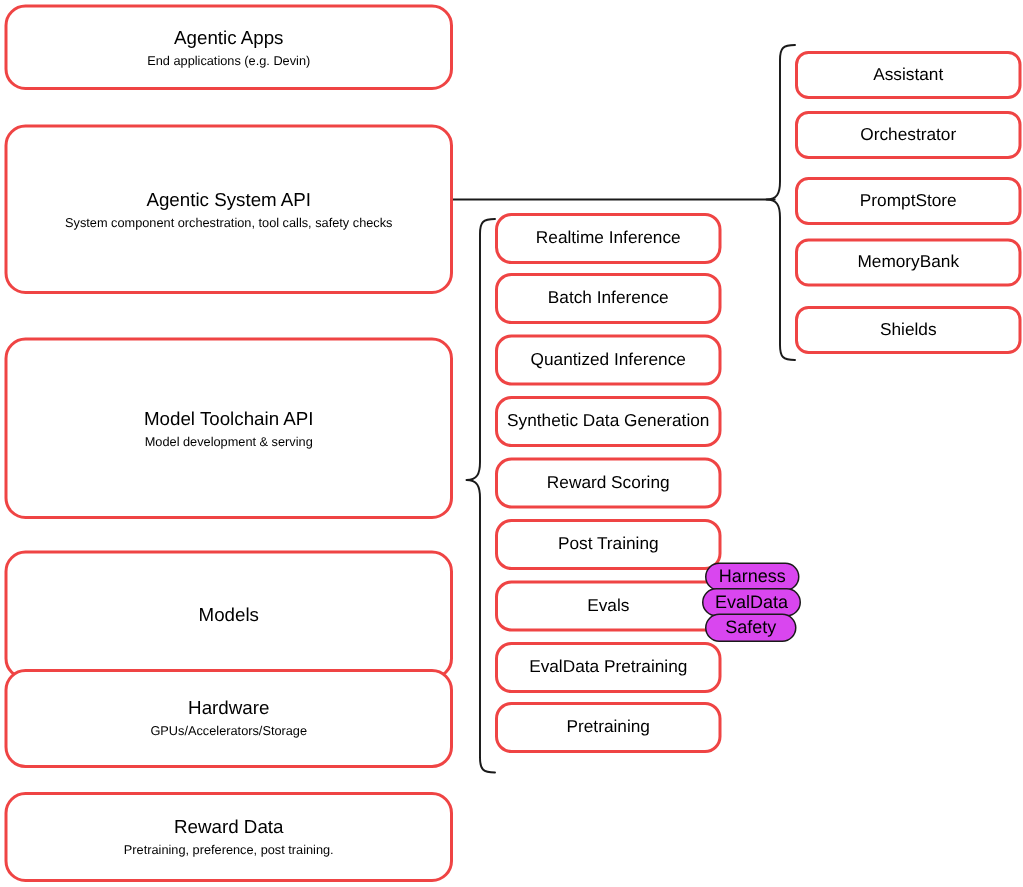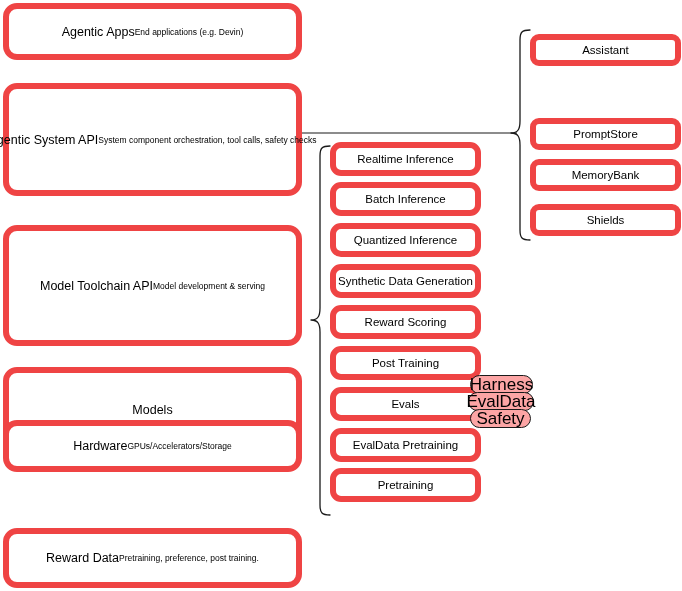--- a/index.html
+++ b/index.html
@@ -27,24 +27,24 @@
     width: 682px;
     height: 591px;
     pointer-events: none;
   }
 
   
   .box {
     position: absolute;
     box-sizing: border-box;
     background: #ffffff;
-    border: 6px solid #ef4444;
+    border: 2px solid #ef4444;
     border-radius: 12px;
     display: flex;
-    flex-direction: row;
+    flex-direction: column;
     align-items: center;
     justify-content: center;
     text-align: center;
   }
   .box .title {
     font-size: 12.5px;
     line-height: 16px;
     color: #000000;
     white-space: nowrap;
   }
@@ -74,28 +74,28 @@
     width: 151px;
     height: 32px;
     border-radius: 9px;
   }
   .sys-box .title { font-size: 11.5px; }
 
   
   .pill {
     position: absolute;
     box-sizing: border-box;
-    background: #fca5a5;
+    background: #d946ef;
     border: 1px solid #1a1a1a;
     border-radius: 10px;
     height: 19px;
     display: flex;
     align-items: center;
     justify-content: center;
-    font-size: 17px;
+    font-size: 12px;
     line-height: 19px;
     white-space: nowrap;
   }
 </style>
 </head>
 <body>
 
 <div id="canvas">
 
   <svg class="svg-layer" viewBox="0 0 682 591">
@@ -131,21 +131,21 @@
 
   <div class="box stack-box" style="top:225px;height:121px;">
     <div class="title">Model Toolchain API</div>
     <div class="subtitle">Model development &amp; serving</div>
   </div>
 
   <div class="box stack-box" style="top:367px;height:86px;">
     <div class="title">Models</div>
   </div>
 
-  <div class="box stack-box" style="top:420px;height:52px;">
+  <div class="box stack-box" style="top:446px;height:66px;">
     <div class="title">Hardware</div>
     <div class="subtitle">GPUs/Accelerators/Storage</div>
   </div>
 
   <div class="box stack-box" style="top:528px;height:60px;">
     <div class="title">Reward Data</div>
     <div class="subtitle">Pretraining, preference, post training.</div>
   </div>
 
   <div class="box cap-box" style="top:142px;">
@@ -176,20 +176,23 @@
     <div class="title">Pretraining</div>
   </div>
 
   <div class="pill" style="left:470px;top:375px;width:63px;z-index:10;">Harness</div>
   <div class="pill" style="left:468px;top:392px;width:66px;z-index:11;">EvalData</div>
   <div class="pill" style="left:470px;top:409px;width:61px;z-index:12;">Safety</div>
 
   <div class="box sys-box" style="top:34px;">
     <div class="title">Assistant</div>
   </div>
+  <div class="box sys-box" style="top:74px;">
+    <div class="title">Orchestrator</div>
+  </div>
   <div class="box sys-box" style="top:118px;">
     <div class="title">PromptStore</div>
   </div>
   <div class="box sys-box" style="top:159px;">
     <div class="title">MemoryBank</div>
   </div>
   <div class="box sys-box" style="top:204px;">
     <div class="title">Shields</div>
   </div>
 

